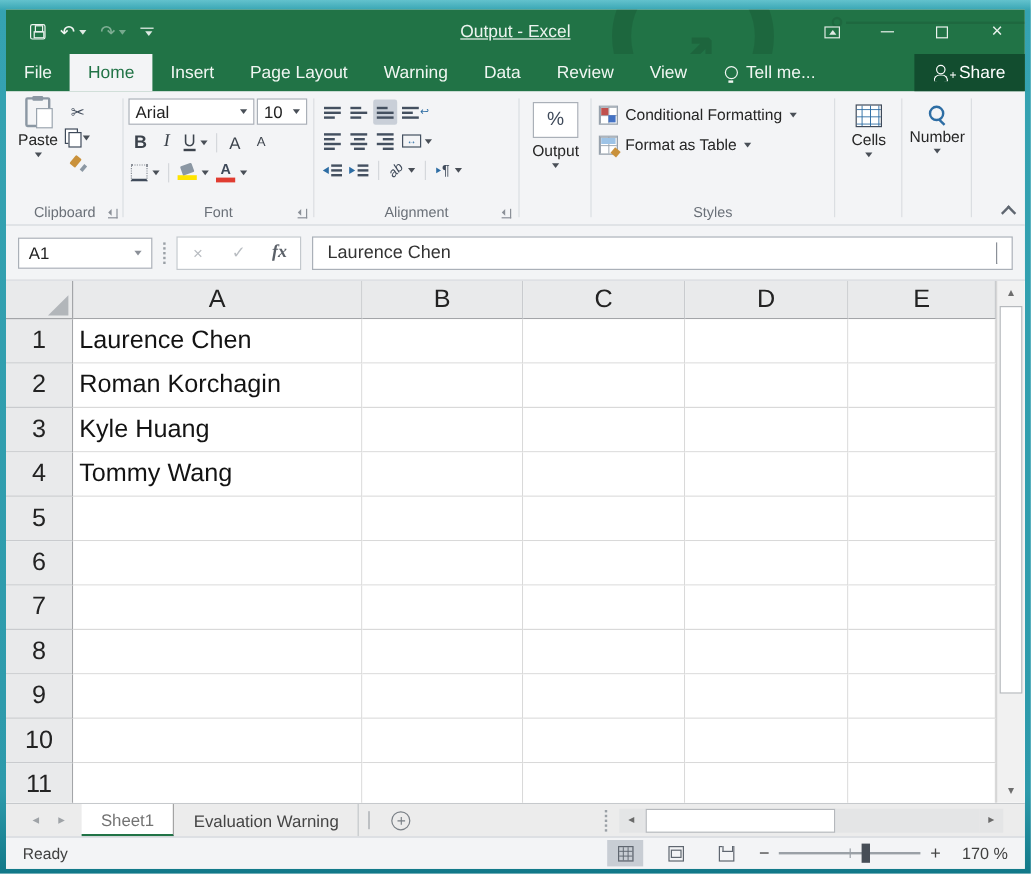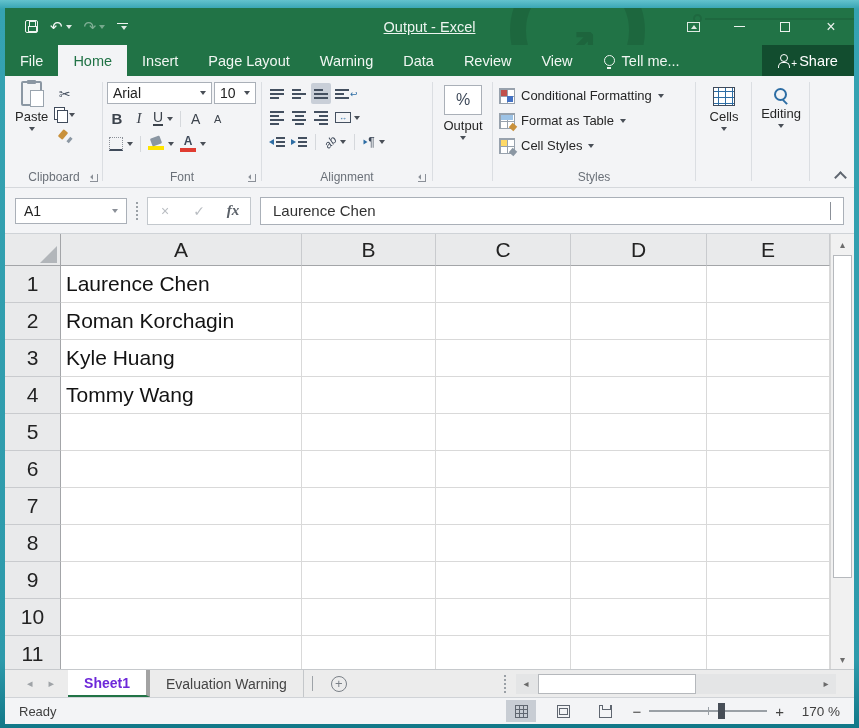--- a/index.html
+++ b/index.html
@@ -148,21 +148,21 @@
   .vscroll { position: absolute; right: 0; top: 0; bottom: 0; width: 24px; background: #f1f1f1; border-left: 1px solid #d6d6d6; display: flex; flex-direction: column; }
   .varrow { height: 20px; display: flex; align-items: center; justify-content: center; color: #6d6d6d; font-size: 10px; }
   .vthumb { margin: 1px 2px; background: #fff; border: 1px solid #b6b9bd; flex: 1; }
   .vtrack-rest { height: 70px; }
 
   
   .sheetbar { height: 28px; background: #ececec; border-top: 1px solid #c6c9cc; display: flex; align-items: stretch; }
   .snav { display: flex; align-items: center; gap: 16px; padding: 0 14px 0 22px; color: #9fa3a7; font-size: 11px; }
   .stabs { display: flex; align-items: stretch; }
   .stab { display: flex; align-items: center; padding: 0 16px; font-size: 14px; color: #444; border-right: 1px solid #c4c7ca; }
-  .stab.active { background: #fff; color: #6d28d9; font-weight: bold; border-bottom: 2px solid #217346; border-right: 4px solid #a3a3a3; }
+  .stab.active { background: #fff; color: #737373; font-weight: normal; border-bottom: 2px solid #217346; border-right: 1px solid #a3a3a3; }
   .stab-div { width: 1px; background: #9ea3a8; margin: 6px 8px; }
   .addsheet { display: flex; align-items: center; padding: 0 10px; }
   .plus-circle { width: 16px; height: 16px; border: 1px solid #7a8087; border-radius: 50%; color: #7a8087; font-size: 13px; line-height: 13px; display: flex; align-items: center; justify-content: center; }
   .sspacer { flex: 1; }
   .hscroll { display: flex; align-items: center; margin-right: 18px; }
   .hs-arrow { width: 20px; height: 20px; display: flex; align-items: center; justify-content: center; color: #6a6a6a; font-size: 10px; background: #e4e5e6; }
   .hs-track { width: 280px; height: 20px; background: #e4e5e6; position: relative; }
   .hs-thumb { position: absolute; left: 2px; top: 0; width: 158px; height: 20px; background: #fff; border: 1px solid #b5b8bc; }
   .sheetbar .vdots { align-self: center; margin-right: 10px; }
 
@@ -454,43 +454,38 @@
         <div class="strow">
           <span class="st-ic cf"></span>
           <span>Conditional Formatting</span>
           <span class="caret"></span>
         </div>
         <div class="strow">
           <span class="st-ic ft"></span>
           <span>Format as Table</span>
           <span class="caret"></span>
         </div>
-        <div class="strow">
-          <span class="st-ic cs"></span>
-          <span>Cell Styles</span>
-          <span class="caret"></span>
-        </div>
       </div>
       <div class="rlabel"><span>Styles</span></div>
     </div>
     <div class="rsep" style="left:690px;"></div>
 
     <div class="rgroup" style="left:694px;width:50px;">
       <div class="bigbtn" style="flex:1;justify-content:flex-start;padding-top:8px;">
         <span class="cells-ic"></span>
         <span>Cells</span>
         <span class="caret"></span>
       </div>
     </div>
     <div class="rsep" style="left:746px;"></div>
 
     <div class="rgroup" style="left:750px;width:52px;">
       <div class="bigbtn" style="flex:1;justify-content:flex-start;padding-top:8px;">
         <span class="mag"></span>
-        <span>Editing</span>
+        <span>Number</span>
         <span class="caret"></span>
       </div>
     </div>
     <div class="rsep" style="left:804px;"></div>
 
     <div class="collapse"></div>
   </div>
 
   <div class="fbar">
     <div class="namebox">

